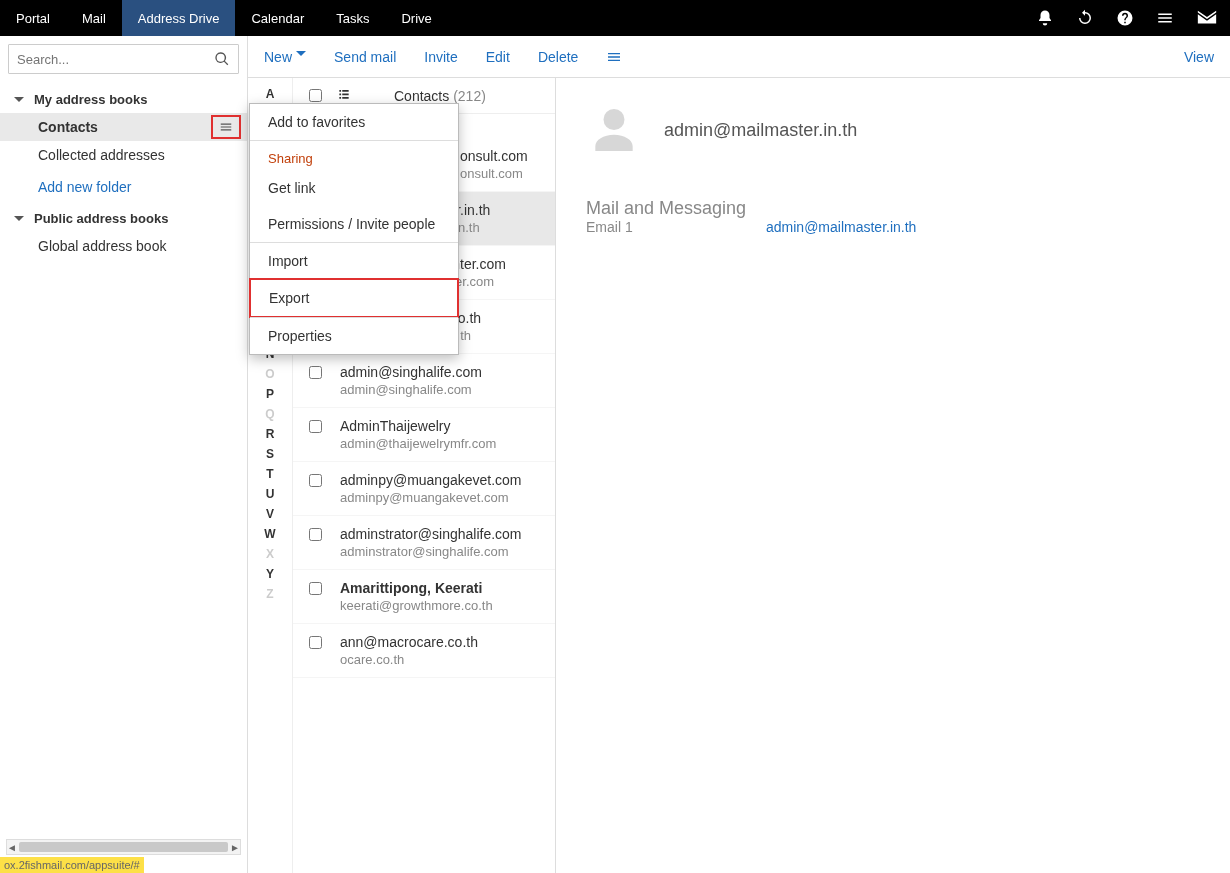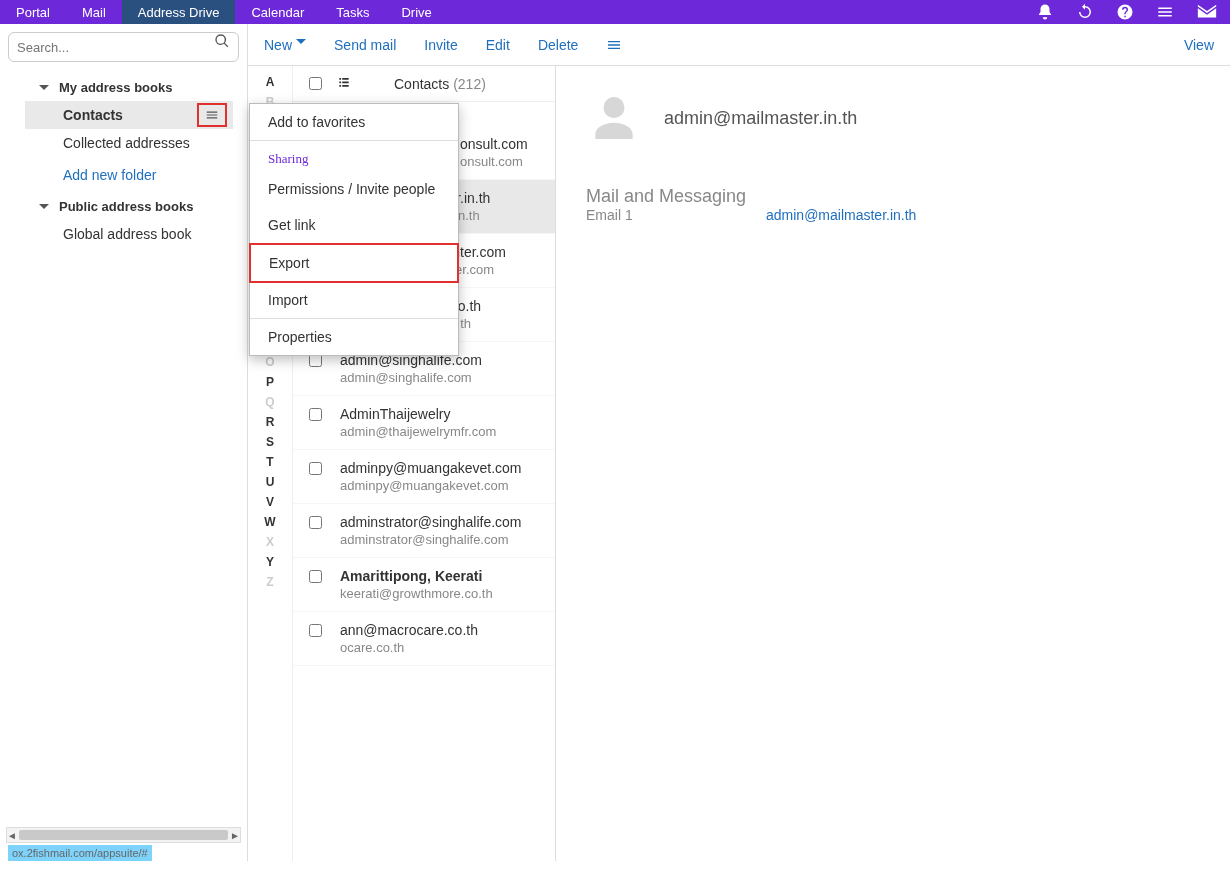--- a/index.html
+++ b/index.html
@@ -1,61 +1,61 @@
 <!DOCTYPE html>
 <html><head>
 <meta charset="utf-8">
 <style>
 * { box-sizing: border-box; margin: 0; padding: 0; }
 body { font-family: -apple-system, BlinkMacSystemFont, "Segoe UI", Helvetica, Arial, sans-serif; font-size: 13px; color: #333; background: #fff; overflow: hidden; width: 1230px; height: 873px; position: relative; }
 
 
-.topbar { background: #6d28d9; height: 24px; display: flex; align-items: stretch; color: #fff; }
+.topbar { background: #000000; height: 36px; display: flex; align-items: stretch; color: #fff; }
 .topbar .tabs { display: flex; }
 .topbar .tab { padding: 0 16px; display: flex; align-items: center; font-size: 13px; cursor: pointer; }
 .topbar .tab.active { background: #2a5080; }
 .topbar .spacer { flex: 1; }
 .topbar .icons { display: flex; align-items: center; padding-right: 12px; gap: 22px; }
 .topbar .icon { width: 18px; height: 18px; fill: #fff; cursor: pointer; }
 .topbar .logo { width: 22px; height: 22px; }
 
 
 .main { display: flex; height: calc(100% - 36px); }
 
 
 .sidebar { width: 248px; border-right: 1px solid #ddd; display: flex; flex-direction: column; position: relative; }
 .search-wrap { padding: 8px; }
-.search { display: flex; border: 1px solid #ccc; border-radius: 6px; height: 30px; padding: 0 8px; }
+.search { display: flex; align-items: center; border: 1px solid #ccc; border-radius: 1px; height: 30px; padding: 0 8px; }
 .search input { border: none; outline: none; flex: 1; font-size: 13px; }
 .search svg { width: 16px; height: 16px; fill: #555; }
-.folder-section { padding: 4px 14px; margin-left: 11px; }
+.folder-section { padding: 4px 0; }
 .folder-head { display: flex; align-items: center; padding: 6px 12px 6px 14px; font-weight: 700; color: #333; cursor: pointer; }
 .folder-head .caret { width: 10px; height: 10px; margin-right: 10px; fill: #555; }
 .folder-item { padding: 6px 12px 6px 38px; cursor: pointer; font-size: 14px; color: #333; display: flex; align-items: center; position: relative; }
 .folder-item.selected { background: #e9e9e9; font-weight: 700; }
 .folder-item .hamburger-box { position: absolute; right: 6px; top: 2px; width: 30px; height: 24px; border: 2px solid #e03030; display: flex; align-items: center; justify-content: center; }
 .folder-item .hamburger-box svg { width: 14px; height: 14px; fill: #555; }
 .add-folder { padding: 10px 12px 10px 38px; color: #1f6fbf; cursor: pointer; font-size: 14px; }
 .sidebar-hscroll { position: absolute; bottom: 18px; left: 6px; right: 6px; height: 16px; background: #f3f3f3; border: 1px solid #ddd; display:flex; align-items:center; justify-content:space-between; }
 .sidebar-hscroll .arrow { width: 10px; text-align:center; font-size:10px; color:#666; }
 .sidebar-hscroll .thumb { flex:1; height:10px; margin:0 2px; background:#c9c9c9; border-radius:2px; }
-.status-url { position: absolute; bottom: 0; left: 8px; font-size: 11px; color: #666; padding: 2px 4px; background: #7dd3fc; }
+.status-url { position: absolute; bottom: 0; left: 0; font-size: 11px; color: #666; padding: 2px 4px; background: #fde047; }
 
 
 .content { flex: 1; display: flex; flex-direction: column; }
 .toolbar { height: 42px; border-bottom: 1px solid #ddd; display: flex; align-items: center; padding: 0 16px; gap: 28px; }
 .toolbar .link { color: #1f6fbf; font-size: 14px; cursor: pointer; display: flex; gap: 4px; }
 .toolbar .link svg { width: 10px; height: 10px; fill: #1f6fbf; }
 .toolbar .tb-ham svg { width: 16px; height: 16px; fill: #1f6fbf; }
 .toolbar .flex { flex: 1; }
 
 
 .context-menu { position: absolute; left: 249px; top: 103px; width: 210px; background: #fff; border: 1px solid #bbb; box-shadow: 0 4px 12px rgba(0,0,0,0.25); z-index: 100; }
 .context-menu .mi { padding: 10px 18px; font-size: 14px; color: #333; cursor: pointer; }
-.context-menu .label { padding: 10px 18px 4px; font-size: 13px; color: #6d28d9; font-family: Liberation Serif, serif; }
+.context-menu .label { padding: 10px 18px 4px; font-size: 13px; color: #c2410c; }
 .context-menu .sep { border-top: 1px solid #ddd; margin: 0; }
 .context-menu .mi.hl { border: 2px solid #e03030; margin: -1px; }
 
 
 .middle { display: flex; flex: 1; overflow: hidden; }
 .alpha-index { width: 45px; border-right: 1px solid #eee; display: flex; flex-direction: column; align-items: center; padding-top: 6px; font-size: 12px; }
 .alpha-index .l { padding: 3px 0; color: #ccc; font-weight: 700; cursor: pointer; }
 .alpha-index .l.active { color: #333; }
 
 .contact-list { width: 263px; border-right: 1px solid #ddd; display: flex; flex-direction: column; position: relative; gap: 24px; }
@@ -305,20 +305,20 @@
         </div>
       </div>
     </div>
   </div>
 </div>
 
 <div class="context-menu">
   <div class="mi">Add to favorites</div>
   <div class="sep"></div>
   <div class="label">Sharing</div>
+  <div class="mi">Get link</div>
   <div class="mi">Permissions / Invite people</div>
-  <div class="mi">Get link</div>
   <div class="sep"></div>
+  <div class="mi">Import</div>
   <div class="mi hl">Export</div>
-  <div class="mi">Import</div>
   <div class="sep"></div>
   <div class="mi">Properties</div>
 </div>
 
 </body></html>

